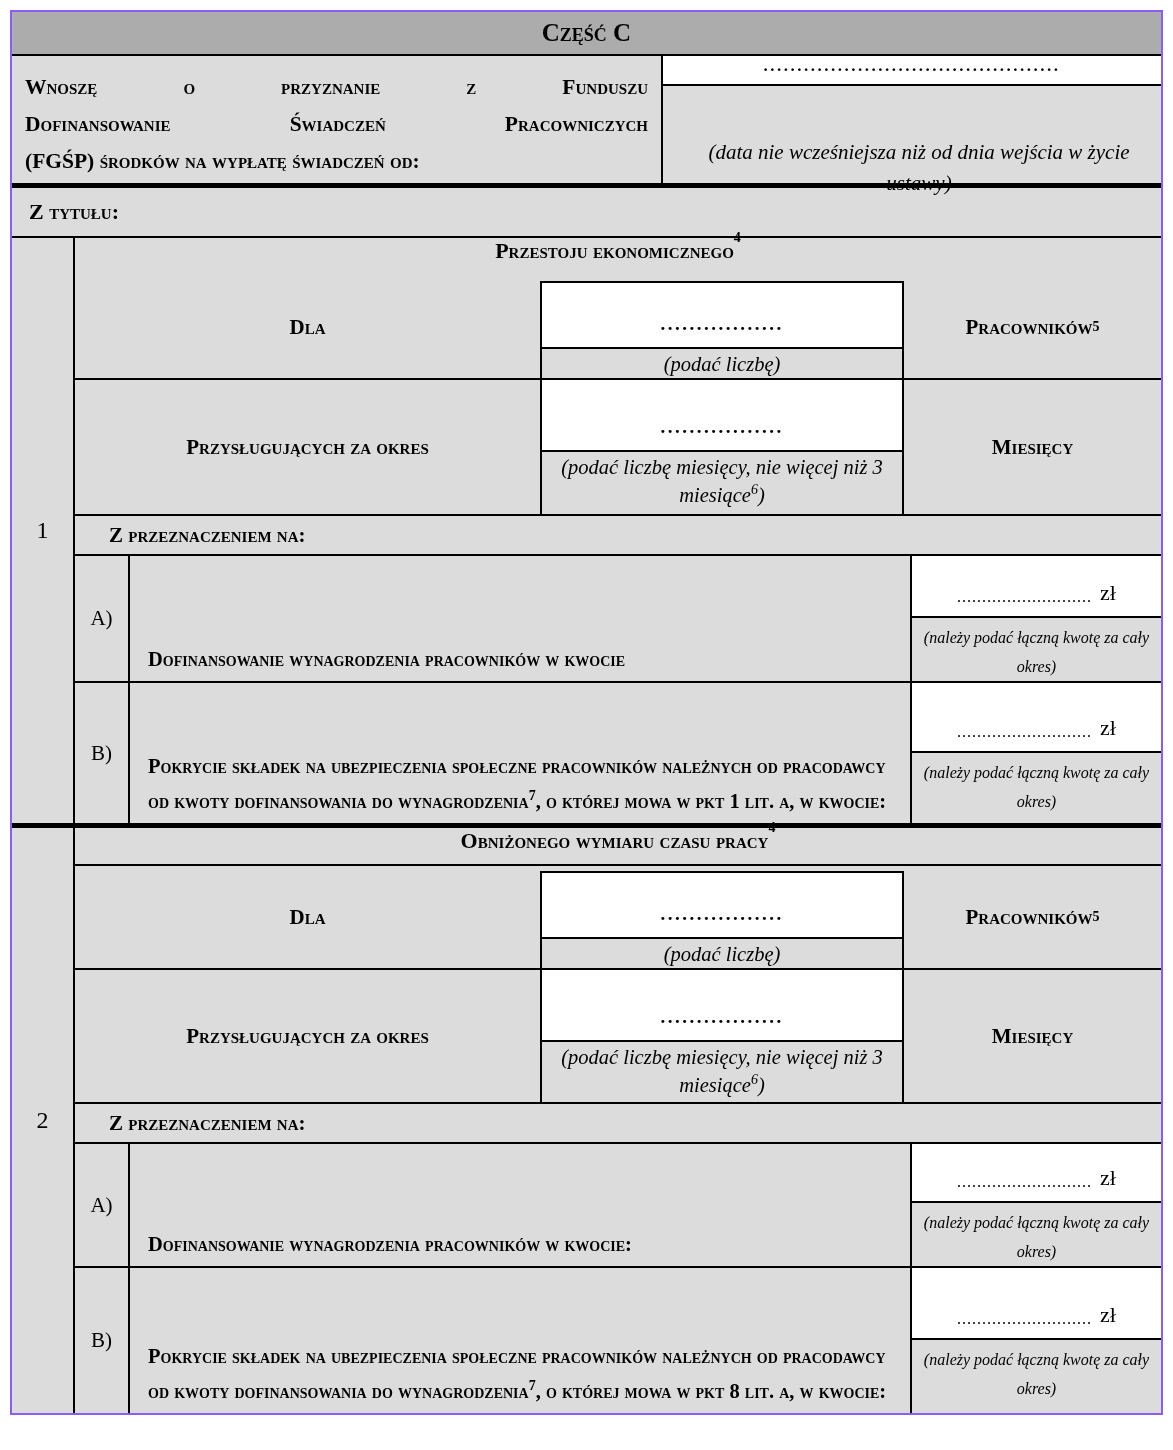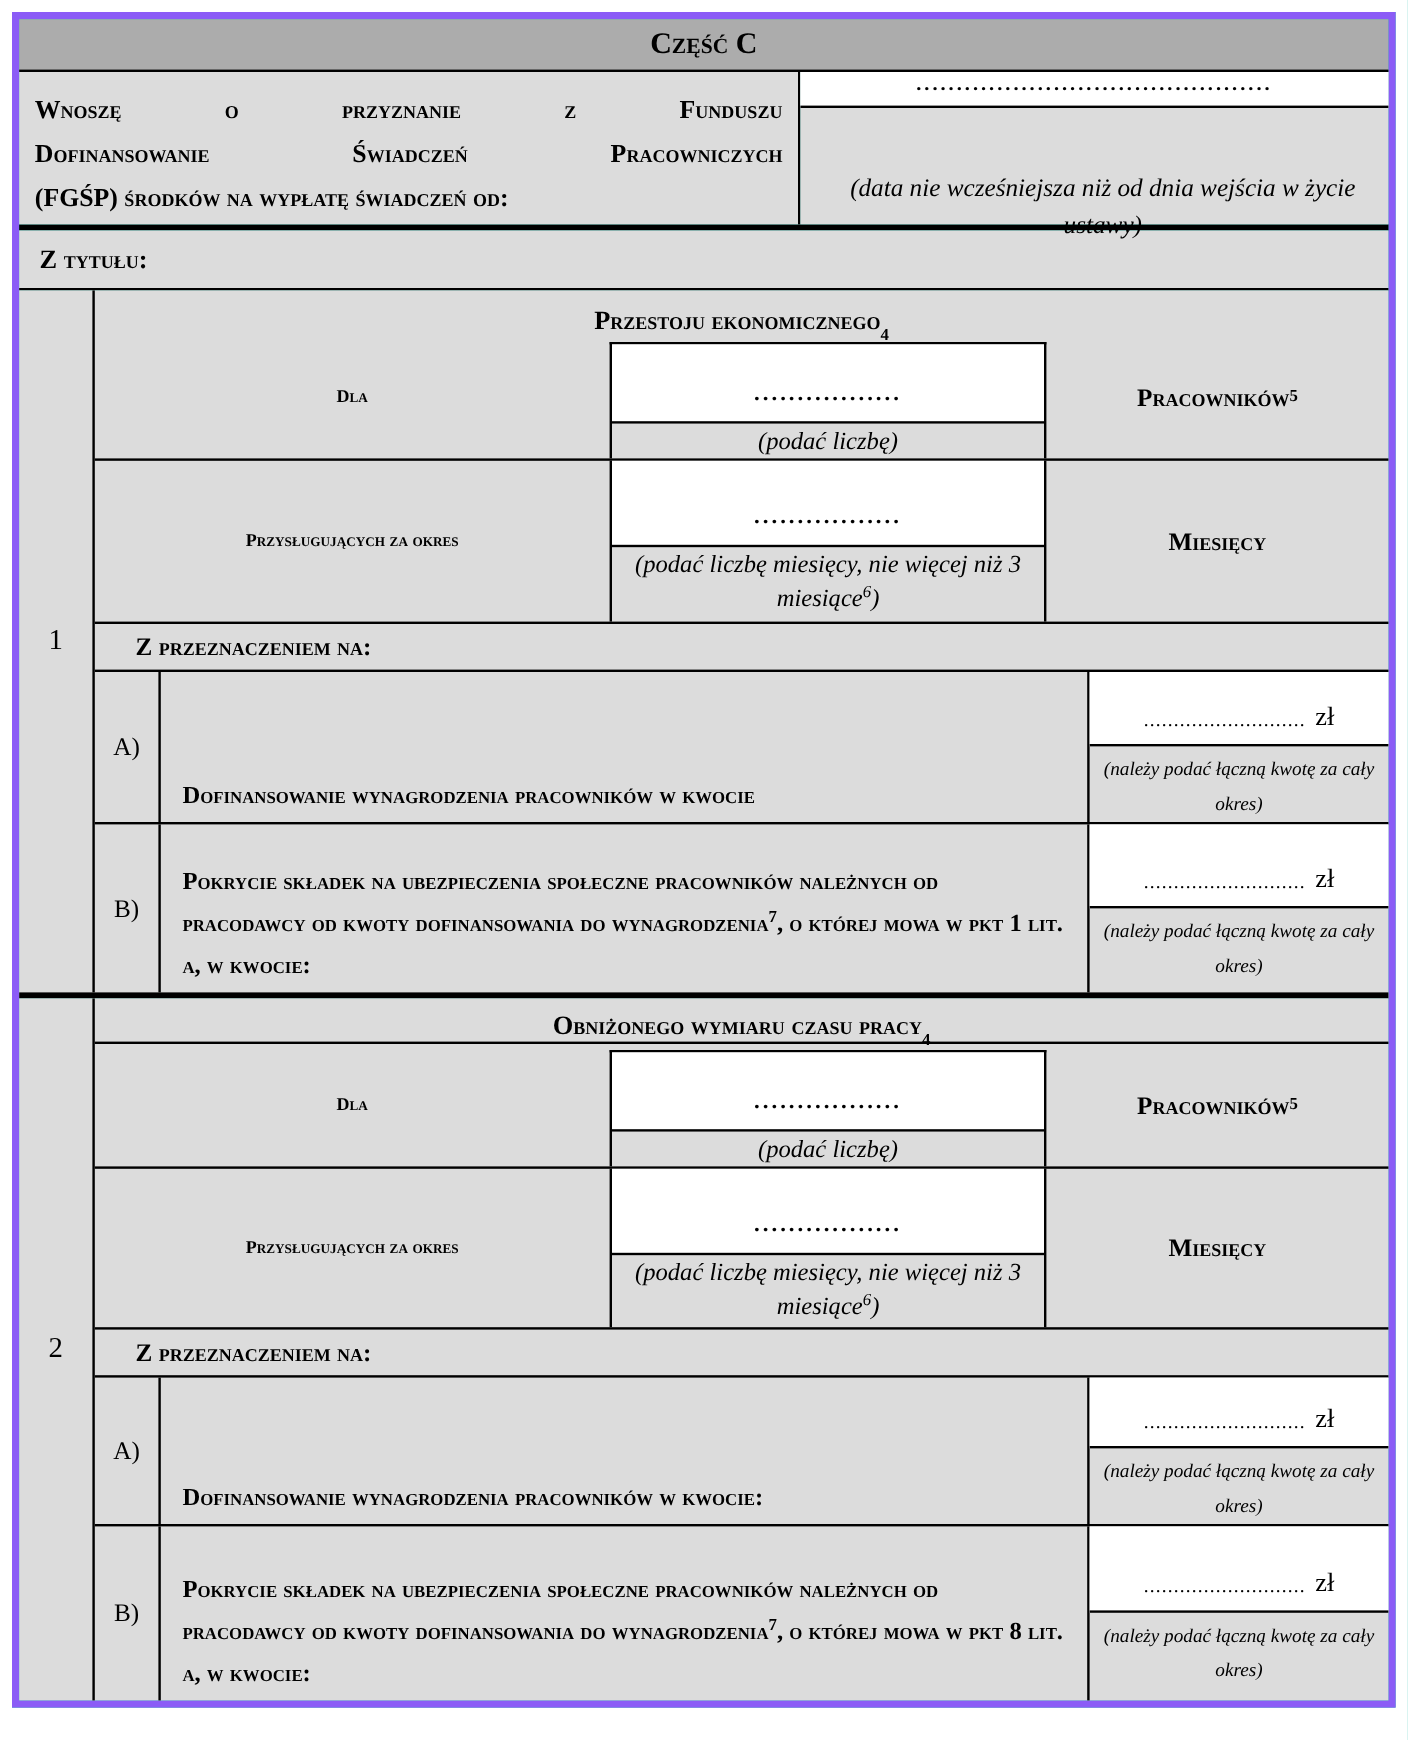--- a/index.html
+++ b/index.html
@@ -1,19 +1,19 @@
 <!DOCTYPE html>
 <html lang="pl"><head>
 <meta charset="utf-8">
 <style>
   * { box-sizing: border-box; margin: 0; padding: 0; }
   html, body { width: 1173px; height: 1450px; background: #ffffff; }
   body { font-family: "Liberation Serif", "DejaVu Serif", serif; color: #000; }
 
-  .form { position: absolute; left: 10px; top: 10px; width: 1153px; border: 6px solid #8b5cf6; background: #14b8a6; }
+  .form { position: absolute; left: 10px; top: 10px; width: 1153px; border: 2px solid #8b5cf6; background: #c4b5fd; }
   .sc { font-variant: small-caps; }
 
   
   .hdr-title { height: 44px; background: #acacac; border-bottom: 2px solid #000;
                display: flex; align-items: center; justify-content: center;
                font-weight: bold; font-size: 25px; }
 
   
   .req-row { display: flex; height: 132px; border-bottom: 5px solid #000; }
   .req-left { width: 651px; border-right: 2px solid #000; background: #dcdcdc; padding: 13px 13px 0 13px; }
@@ -29,32 +29,32 @@
   
   .tytul { height: 50px; border-bottom: 2px solid #000; display: flex; align-items: center;
            padding-left: 17px; font-weight: bold; font-size: 22px; background: #dcdcdc; }
 
   
   .section { display: flex; background: #dcdcdc; }
   .section.first { border-bottom: 5px solid #000; }
   .num-col { width: 63px; border-right: 2px solid #000; display: flex; align-items: center;
              justify-content: center; font-size: 24px; }
   .sec-body { flex: 1; display: flex; flex-direction: column; }
-  .sec-title { height: 38px; display: flex; align-items: flex-end; justify-content: center;
+  .sec-title { height: 38px; display: flex; align-items: flex-start; justify-content: center;
                font-weight: bold; font-size: 22px; }
   .sec-title.lined { border-bottom: 2px solid #000; }
   sup { font-size: 14px; vertical-align: super; line-height: 0; }
 
   
   .row-units { display: flex; border-bottom: 2px solid #000; }
   .row-units.dla { height: 104px; }
   .row-units.okres-1 { height: 136px; }
   .row-units.okres-2 { height: 134px; }
-  .u-label { width: 429px; display: flex; align-items: center; justify-content: center;
-             font-weight: bold; font-size: 15px; text-align: center; }
+  .u-label { width: 465px; display: flex; align-items: center; justify-content: center;
+             font-weight: bold; font-size: 21px; text-align: center; }
   .stack { width: 364px; border-left: 2px solid #000; border-right: 2px solid #000;
            display: flex; flex-direction: column; }
   .row-units.dla .stack { margin-top: 5px; border-top: 2px solid #000; }
   .stack-box { background: #fff; border-bottom: 2px solid #000;
                display: flex; align-items: flex-end; justify-content: center;
                padding-bottom: 12px; font-weight: bold; font-size: 19px; letter-spacing: 2.5px; }
   .row-units.dla .stack-box { height: 66px; }
   .row-units.okres-1 .stack-box, .row-units.okres-2 .stack-box { height: 72px; }
   .stack-note { flex: 1; font-style: italic; font-size: 20.5px; line-height: 28px;
                 text-align: center; padding: 1px 8px 0 8px; }

